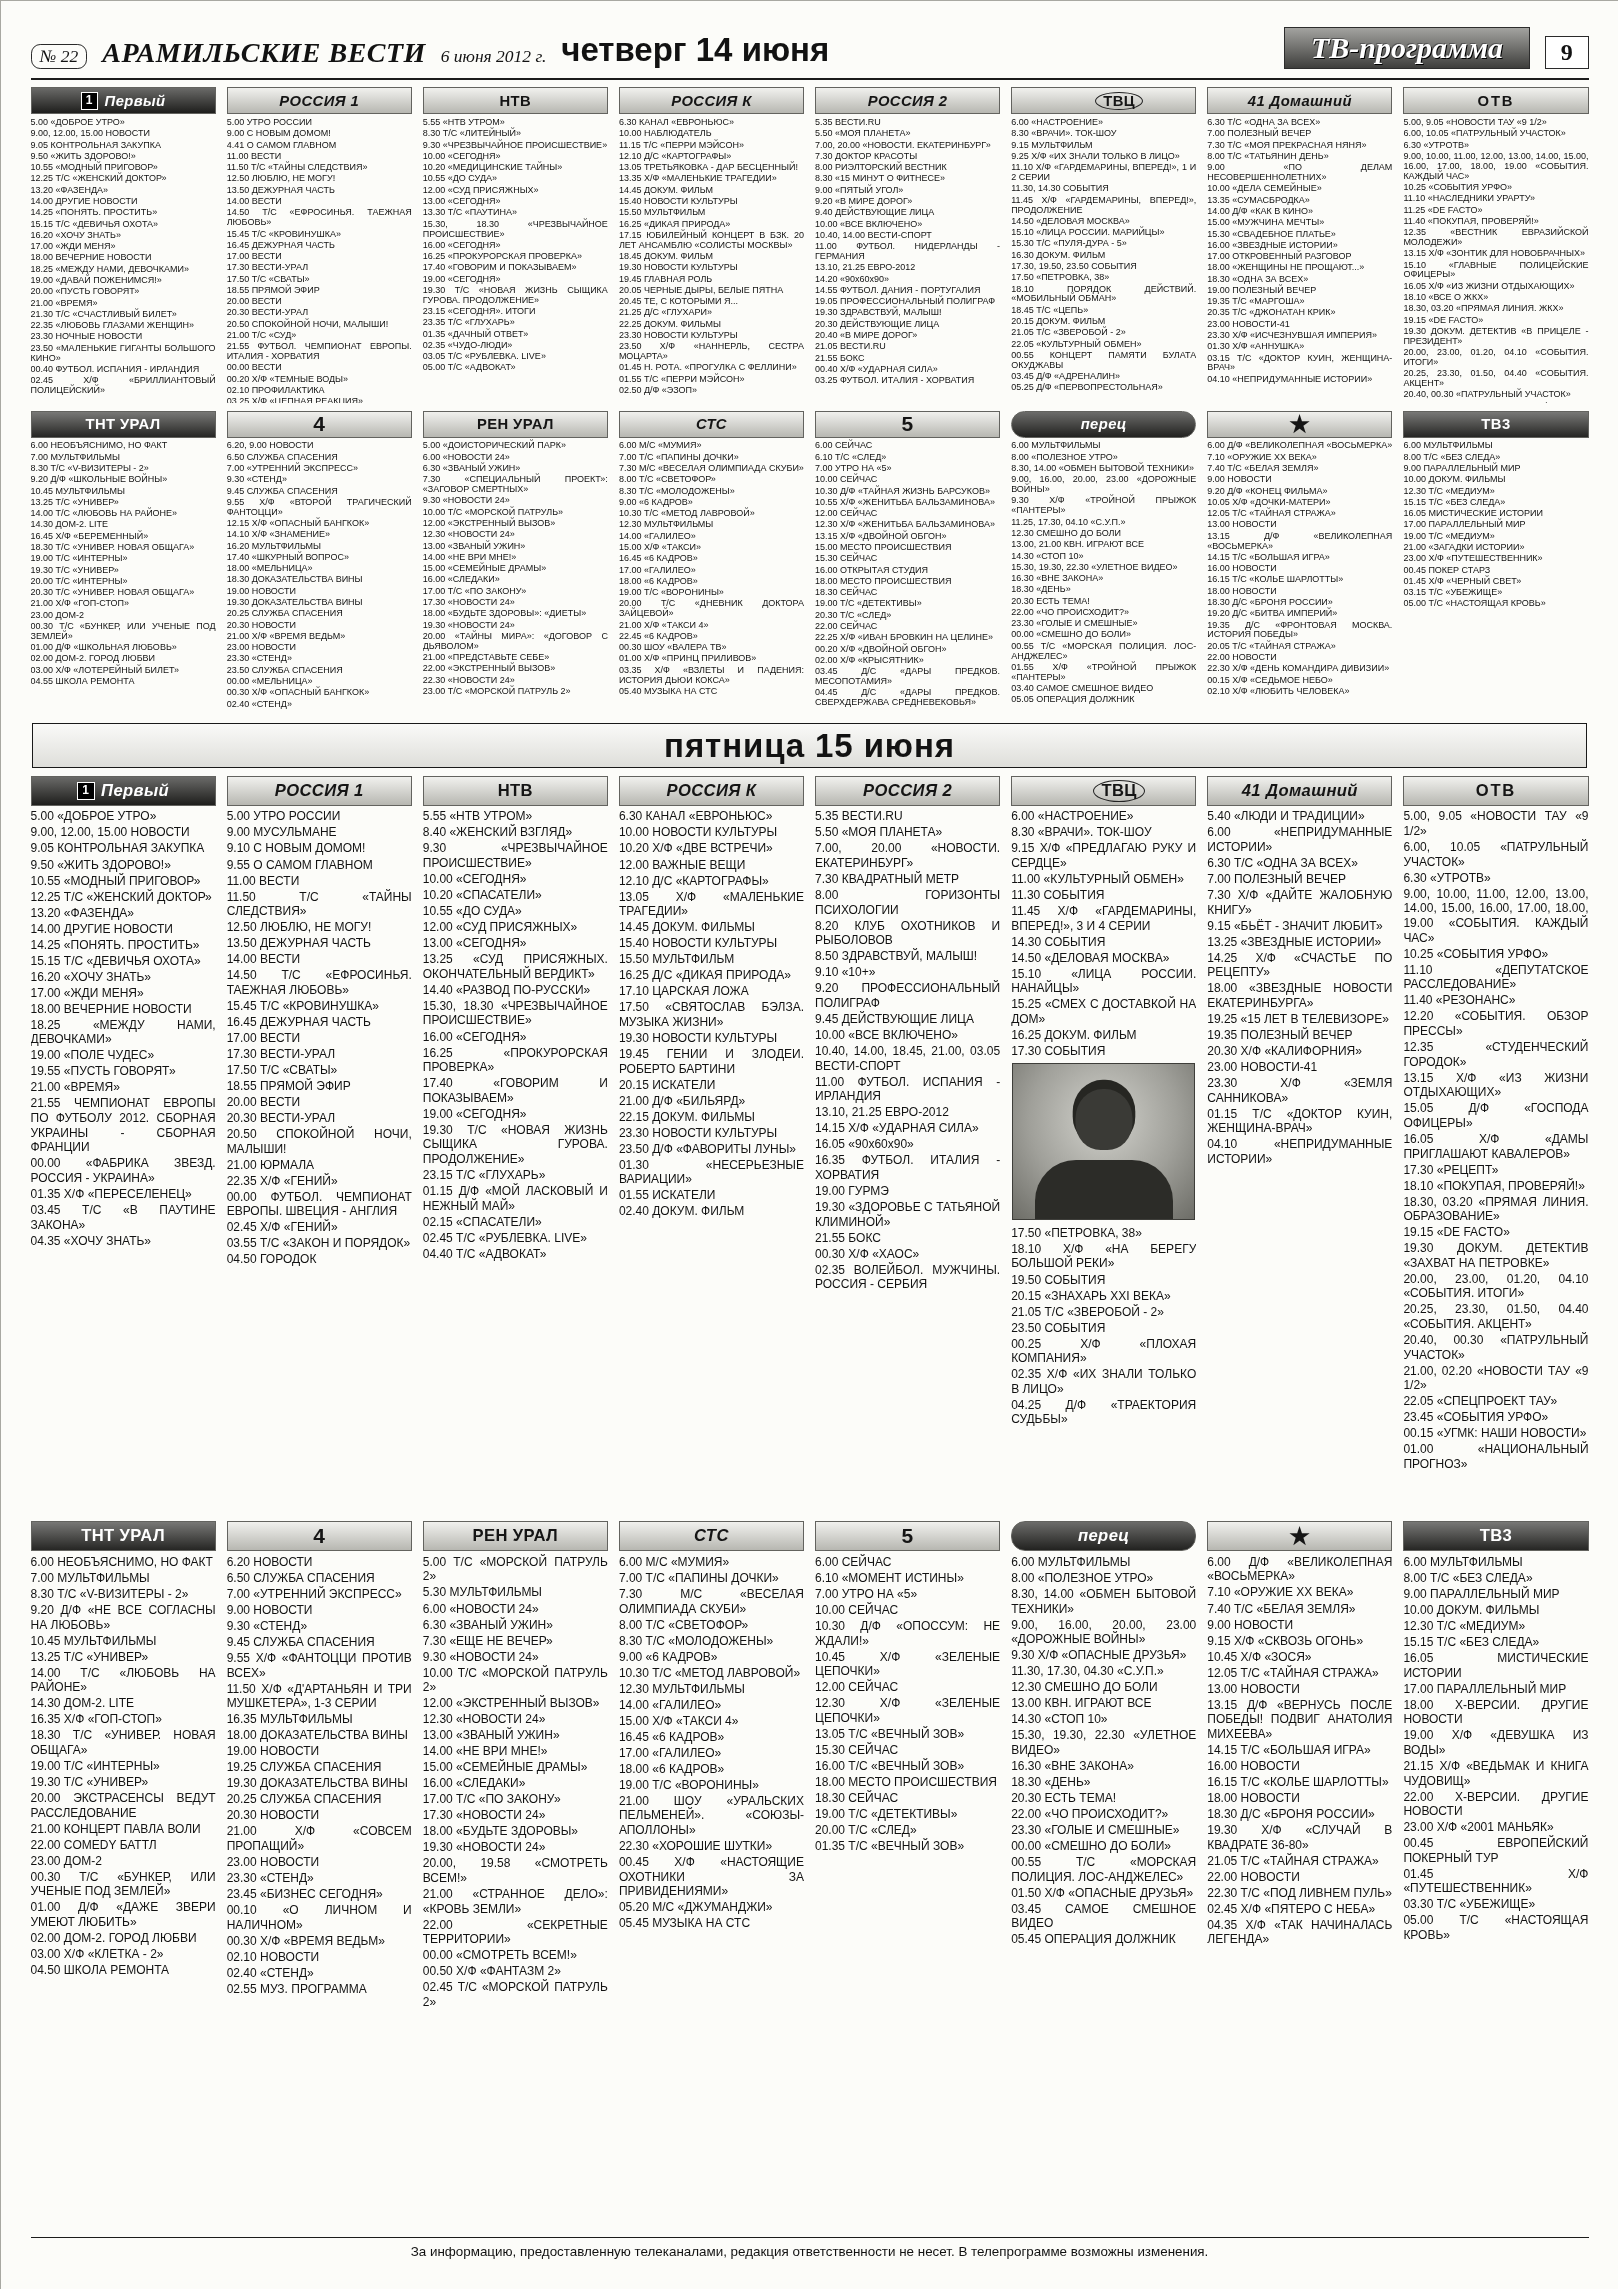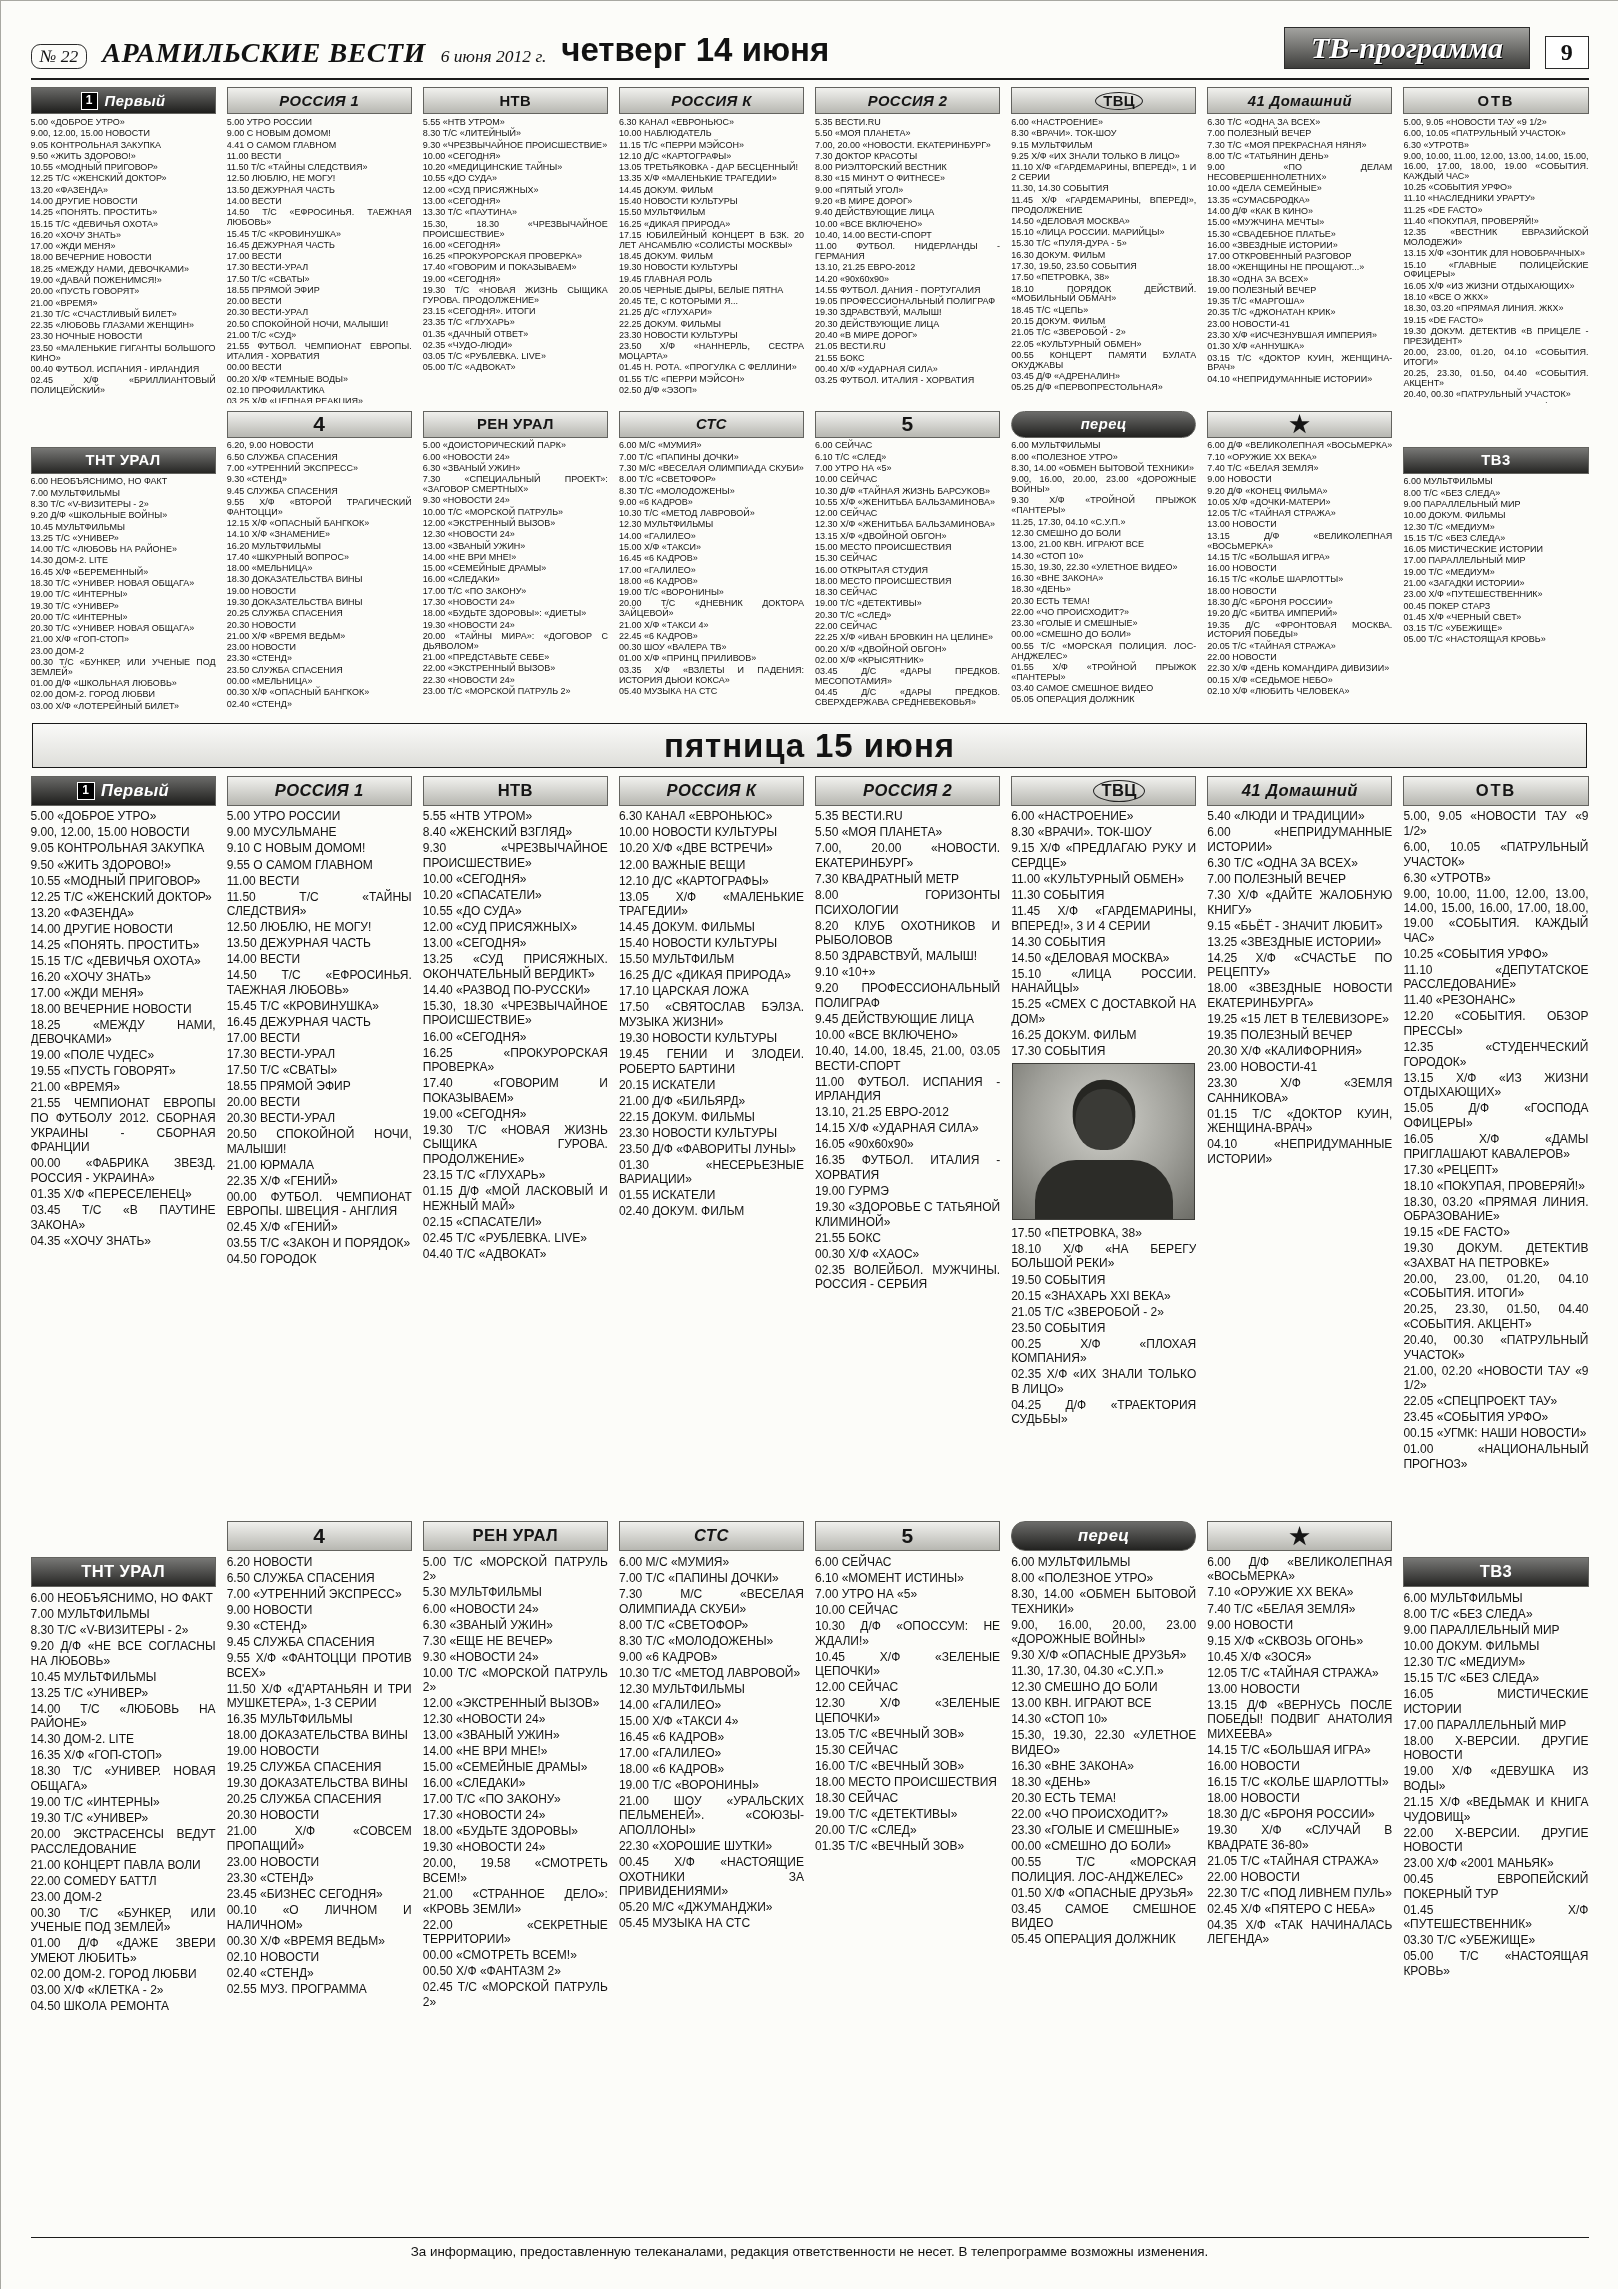--- a/index.html
+++ b/index.html
@@ -30,21 +30,21 @@
           display:flex; align-items:center; justify-content:center; gap:6.5px; font-weight:700; font-size:14.8px;
           letter-spacing:0.4px; margin-bottom:3.7px; color:#151515; }
   .day-fri .logo { height:30px; font-size:16.6px; }
   .mark { background:#000; color:#fff; border:0.9px solid #fff; width:17.5px; height:17.5px; line-height:15.7px;
           text-align:center; font-style:normal; font-size:12px; flex:0 0 auto; }
   .style-pervy { background:linear-gradient(180deg,#6a6a68,#1e1e1c); color:#fff; font-style:italic; }
   .style-rossiya { font-style:italic; }
   .style-tvc .label { border:1.8px solid #222; padding:0 7.4px; border-radius:50%;margin-left:31px; }
   .style-domashny { font-style:italic; }
   .style-otv .label { letter-spacing:1.8px; }
-  .style-tnt,.style-tv3 { background:linear-gradient(180deg,#787876,#262624); color:#fff;margin-top:36px; }
+  .style-tnt,.style-tv3 { background:linear-gradient(180deg,#787876,#262624); color:#fff; }
   .style-perec { background:linear-gradient(180deg,#6c6c6a,#222220); color:#fff; font-style:italic;
                  border-radius:14px; }
   .style-ch4 .label,.style-ch5 .label { font-size:21px; }
   .style-zvezda .label { font-size:23px; line-height:1; }
   .style-sts .label { font-style:italic; }
 
   .programs { text-align:justify; }
   .day-thu .programs { font-size:9px; line-height:1.1; }
   .day-fri .programs { font-size:12px; line-height:1.22; }
   .prog { margin-bottom:1.4px; }

